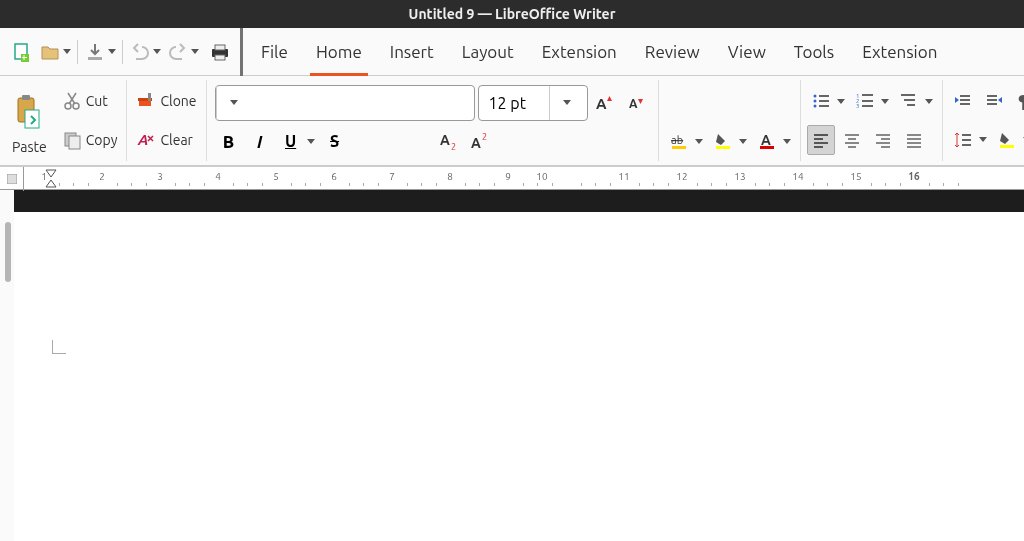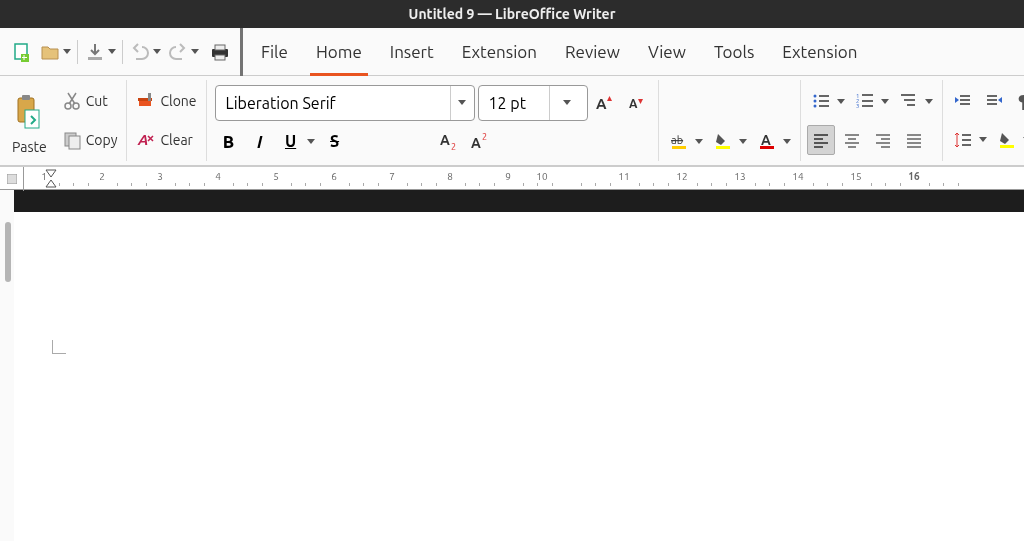--- a/index.html
+++ b/index.html
@@ -109,20 +109,23 @@
     <div class="menu-item">
         <span>File</span>
       </div>
     <div class="menu-item active">
         <span>Home</span>
       </div>
     <div class="menu-item">
         <span>Insert</span>
       </div>
     <div class="menu-item">
+        <span>Layout</span>
+      </div>
+    <div class="menu-item">
         <span>Extension</span>
       </div>
     <div class="menu-item">
         <span>Review</span>
       </div>
     <div class="menu-item">
         <span>View</span>
       </div>
     <div class="menu-item">
         <span>Tools</span>
@@ -187,21 +190,20 @@
             <path d="M12 6l5 5M17 6l-5 5" stroke="#c02050" stroke-width="1.5"></path>
           </svg>
         <span class="tbtn-label">Clear</span>
       </span>
     </div>
   </div>
 
   <div class="group" style="padding:2px 8px">
     <div class="row">
       <div class="fontbox">
-        <input value="Liberation Serif" style="">
         <span class="dd">
             <span class="caret-down"></span>
           </span>
       </div>
       <div class="sizebox">
         <input value="12 pt" style="">
         <span class="dd">
             <span class="caret-down"></span>
           </span>
       </div>

